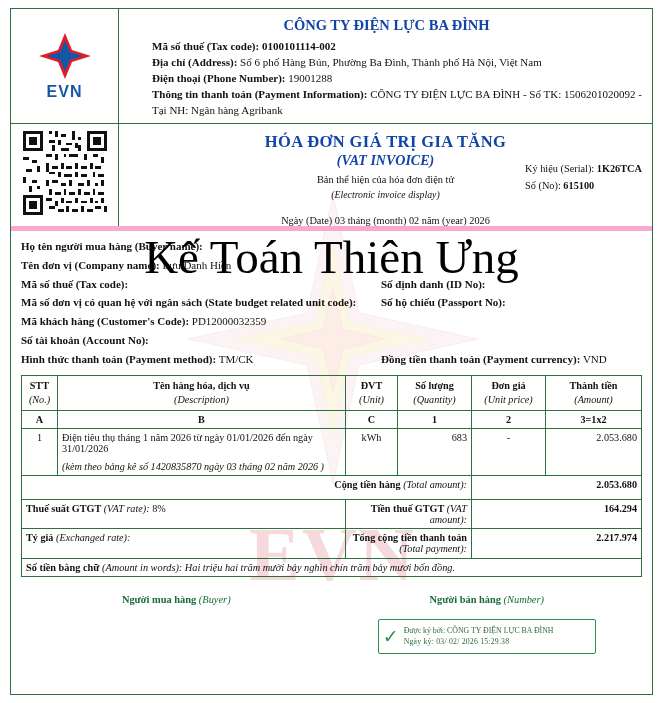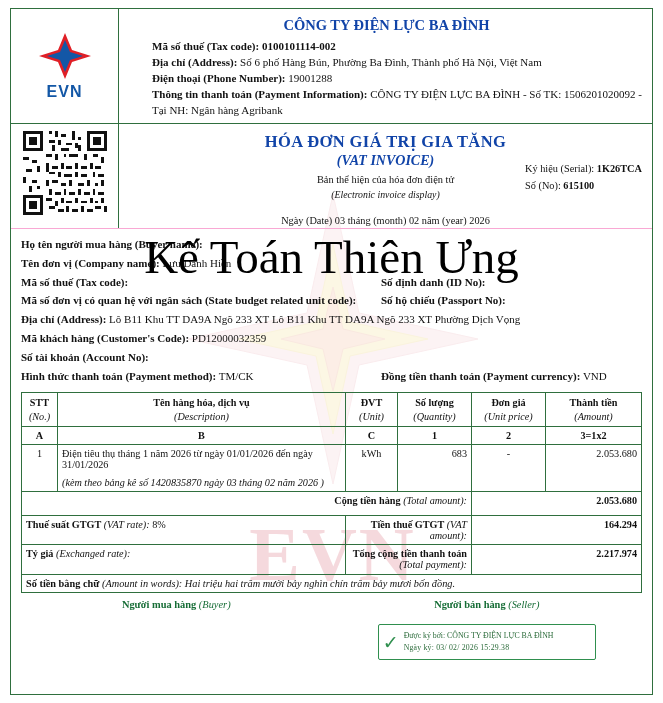--- a/index.html
+++ b/index.html
@@ -110,21 +110,21 @@
     margin-bottom: 3px;
   }
   .kv { font-size: 11px; margin-left: 23px; }
   .kv b { font-weight: bold; }
 
   
   .titleband {
     position: relative;
     z-index: 2;
     display: flex;
-    border-bottom: 1px solid #f9a8d4;
+    border-bottom: 5px solid #f9a8d4;
     min-height: 105px;
   }
   .qr-cell {
     width: 108px;
     border-right: 1px solid #2f6f3e;
     display: flex;
     align-items: flex-start;
     justify-content: center;
     padding-top: 7px;
   }
@@ -205,21 +205,21 @@
   .lbl-r i { font-weight: normal; font-style: italic; }
   .b { font-weight: bold; }
   .words { font-size: 10.3px; }
   .words i { font-style: italic; }
 
   
   .sign {
     position: relative;
     z-index: 2;
     display: flex;
-    margin-top: 6px;
+    margin-top: 17px;
     padding: 0 10px;
   }
   .sign > div { flex: 1; text-align: center; }
   .sign-title { font-weight: bold; font-size: 10.4px; color: #166d36; }
   .sign-title i { font-weight: normal; font-style: italic; color: #166d36; }
   .sig-box {
     margin: 14px auto 0 auto;
     width: 218px;
     border: 1px solid #2f8f4e;
     border-radius: 2px;
@@ -421,24 +421,20 @@
         <div>
           <b>Mã số đơn vị có quan hệ với ngân sách (State budget related unit code):</b>
           <span></span>
         </div>
         <div>
           <b>Số hộ chiếu (Passport No):</b>
           <span></span>
         </div>
       </div>
       <div>
-        <b>Địa chỉ (Address):</b>
-        <span>Lô B11 Khu TT DA9A Ngõ 233 XT Lô B11 Khu TT DA9A Ngõ 233 XT Phường Dịch Vọng</span>
-      </div>
-      <div>
         <b>Mã khách hàng (Customer's Code):</b>
         <span>PD12000032359</span>
       </div>
       <div>
         <b>Số tài khoản (Account No):</b>
         <span></span>
       </div>
       <div class="row2">
         <div>
           <b>Hình thức thanh toán (Payment method):</b>
@@ -537,21 +533,21 @@
     </div>
 
     <div class="sign">
       <div>
         <div class="sign-title">
           <span>Người mua hàng </span><i>(Buyer)</i>
         </div>
       </div>
       <div>
         <div class="sign-title">
-          <span>Người bán hàng </span><i>(Seller)</i>
+          <span>Người bán hàng </span><i>(Number)</i>
         </div>
         <div class="sig-box">
           <span class="check">✓</span>
           <span class="sig-text">
             <span class="l1">Được ký bởi: CÔNG TY ĐIỆN LỰC BA ĐÌNH</span><br>
             <span class="l2">Ngày ký: 03/ 02/ 2026   15:29.38</span>
           </span>
         </div>
       </div>
     </div>

